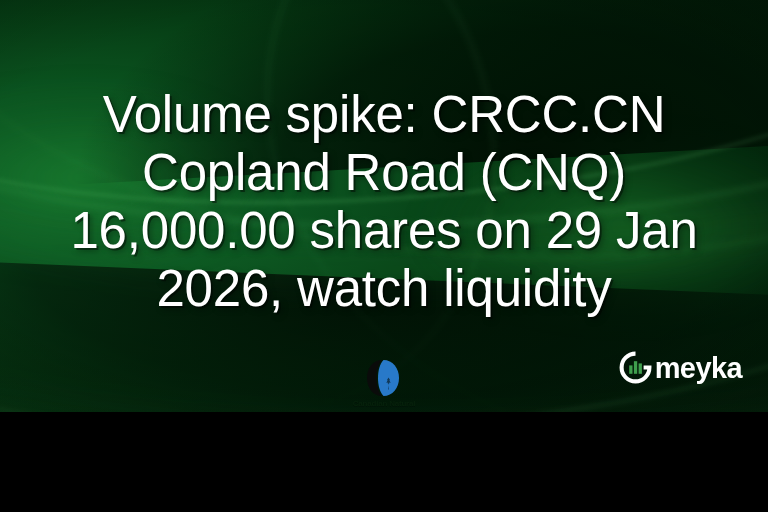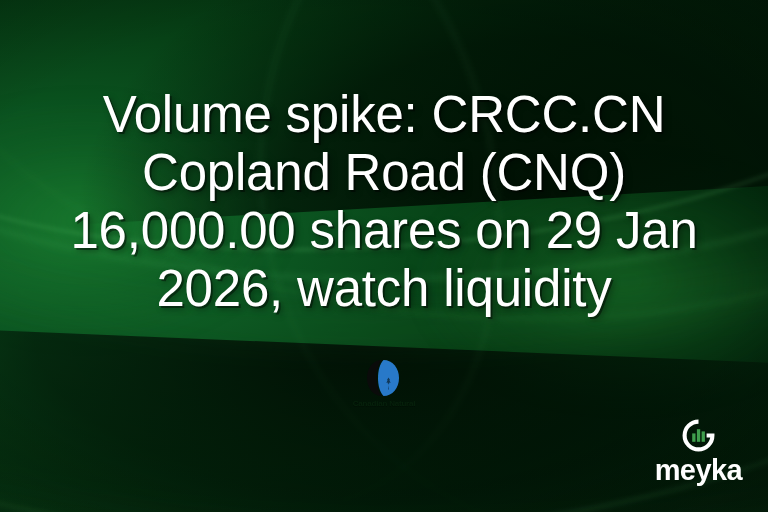--- a/index.html
+++ b/index.html
@@ -8,21 +8,21 @@
     padding: 0;
     background: #000;
   }
   body {
     font-family: "Liberation Sans", sans-serif;
   }
 
   .card {
     position: relative;
     width: 768px;
-    height: 512px;
+    height: 412px;
     overflow: hidden;
     background: #04200a;
   }
 
   
   .bg-base {
     position: absolute;
     inset: 0;
     background:
       radial-gradient(120% 90% at 8% 46%, #12682a 0%, #0b5420 26%, #063d14 48%, #032a0d 68%, #021c08 100%),
@@ -219,21 +219,20 @@
   }
 
   
   .brand {
     position: absolute;
     right: 26px;
     bottom: 28px;
     display: flex;
     align-items: center;
     gap: 3px;
-    flex-direction: column;
   }
   .brand-mark {
     width: 33px;
     height: 33px;
     display: block;
   }
   .brand-name {
     color: #ffffff;
     font-size: 29px;
     font-weight: 700;

